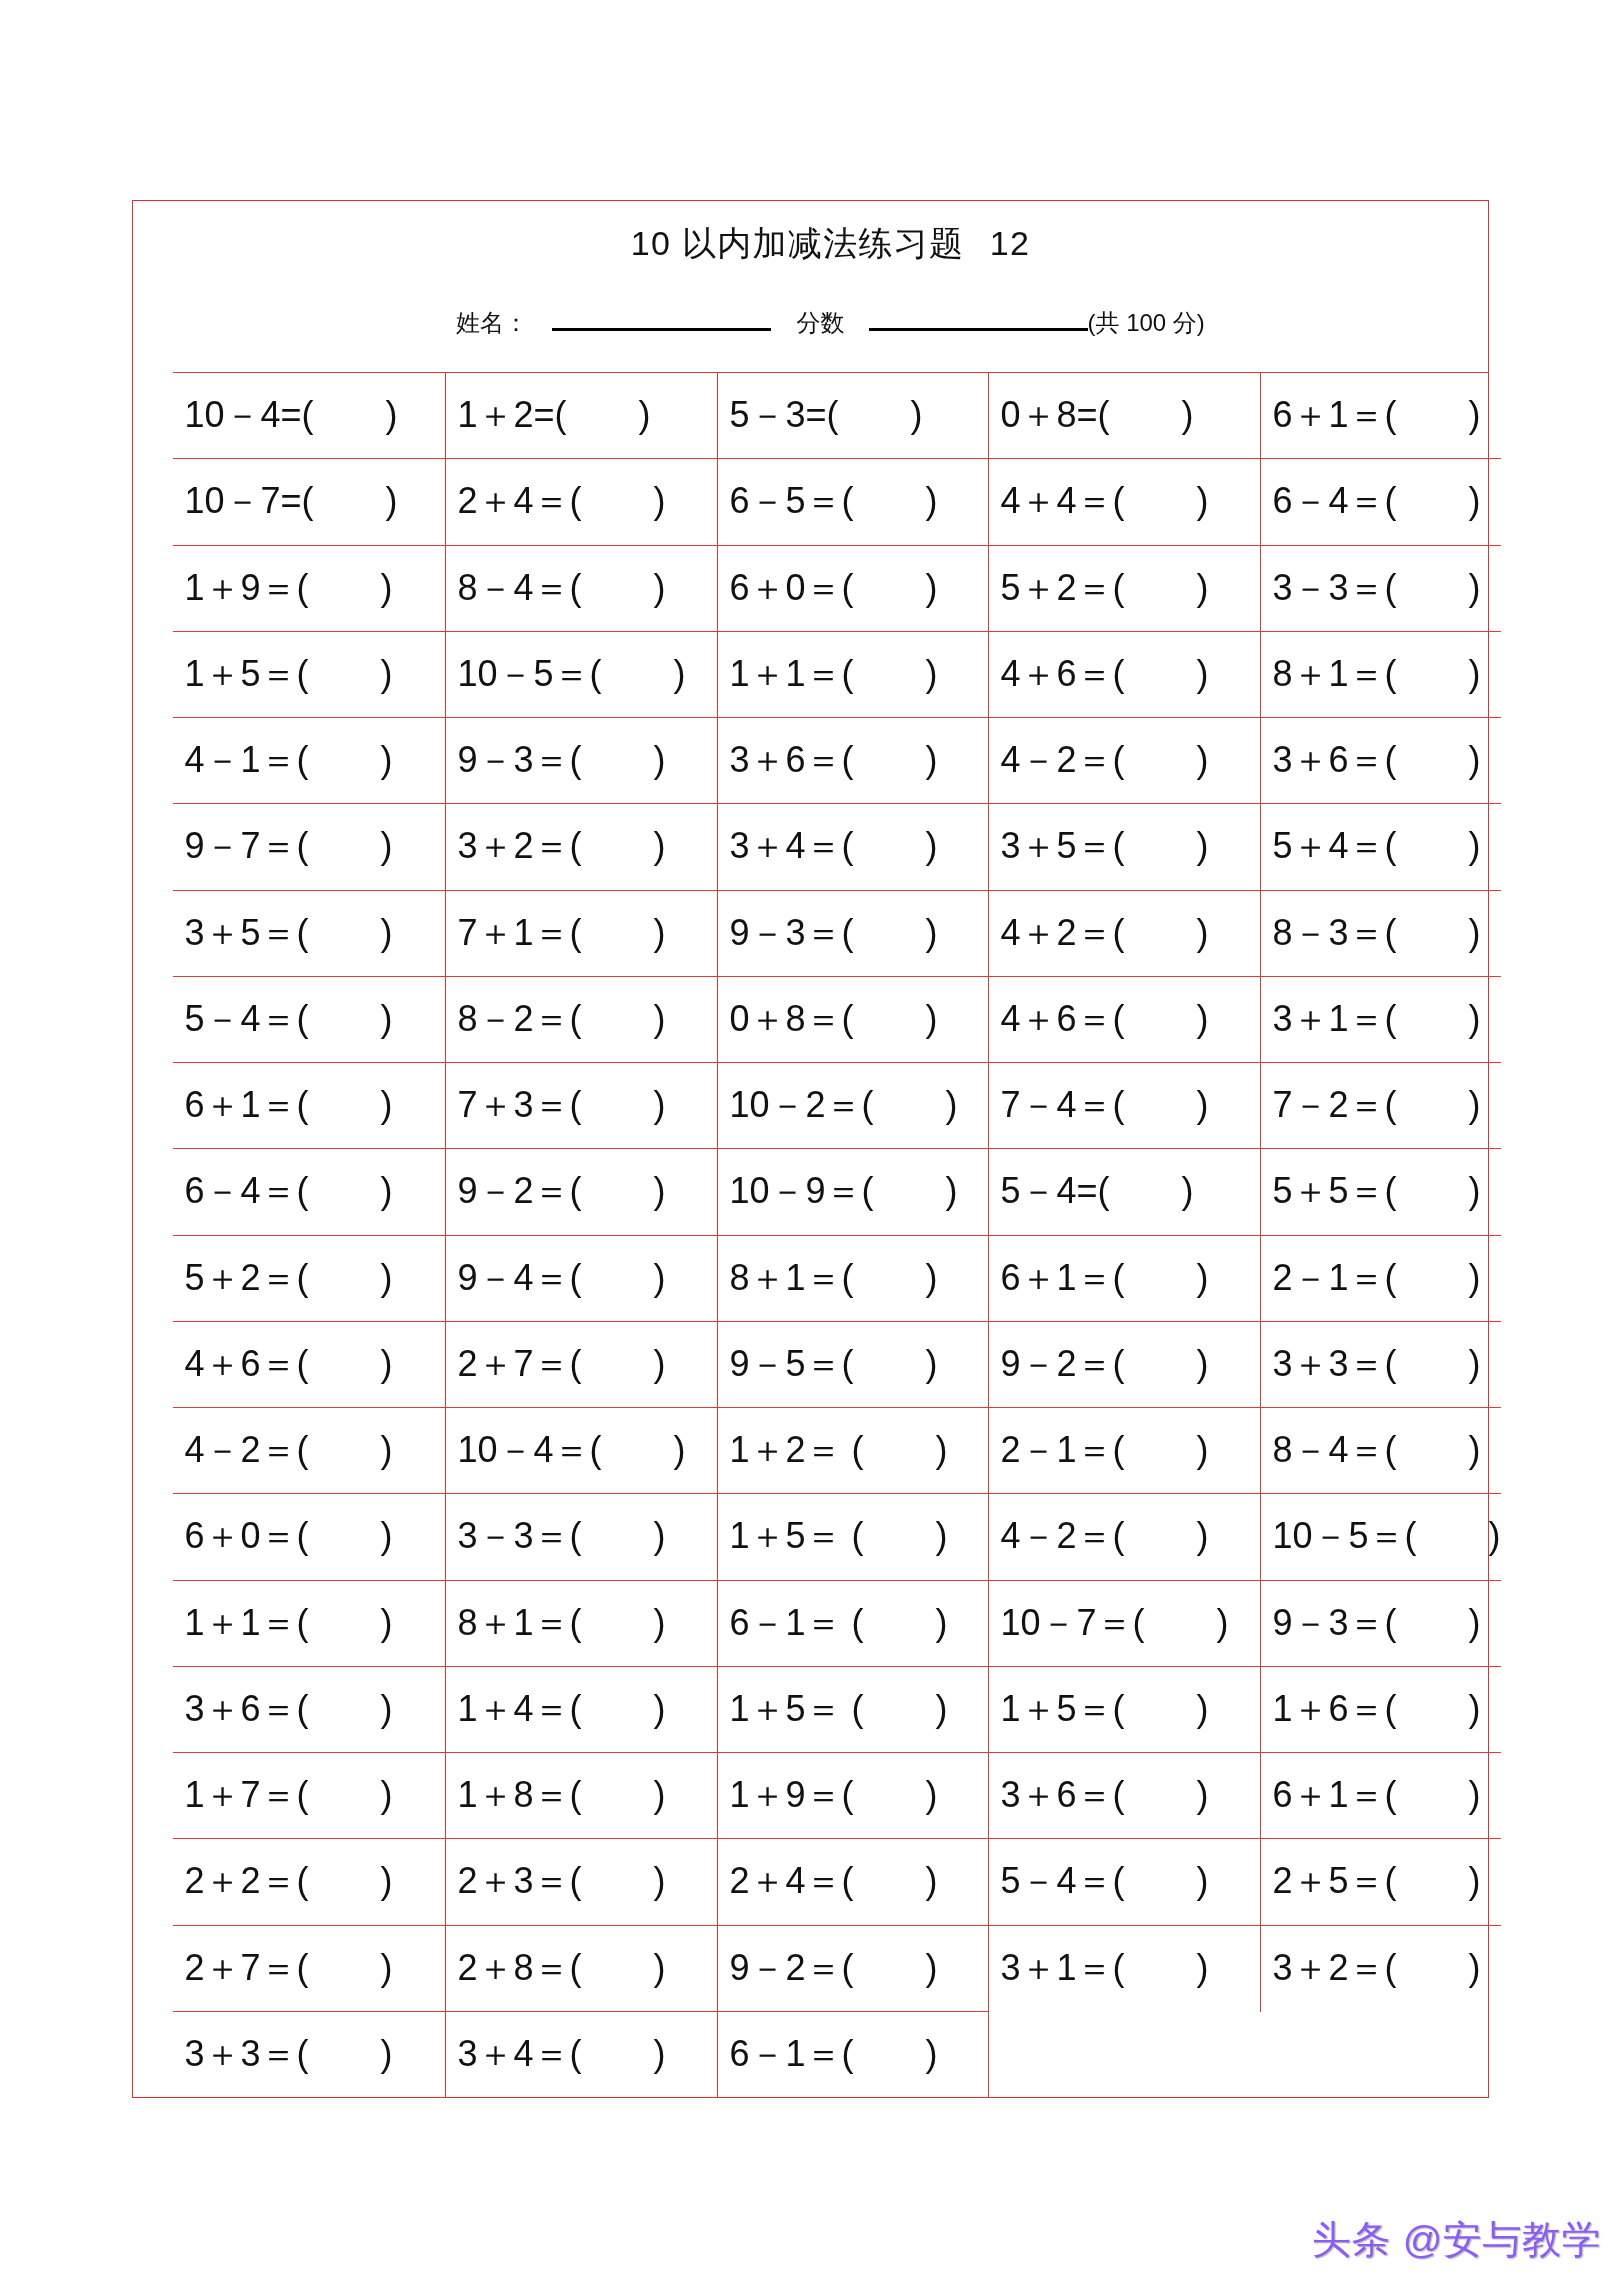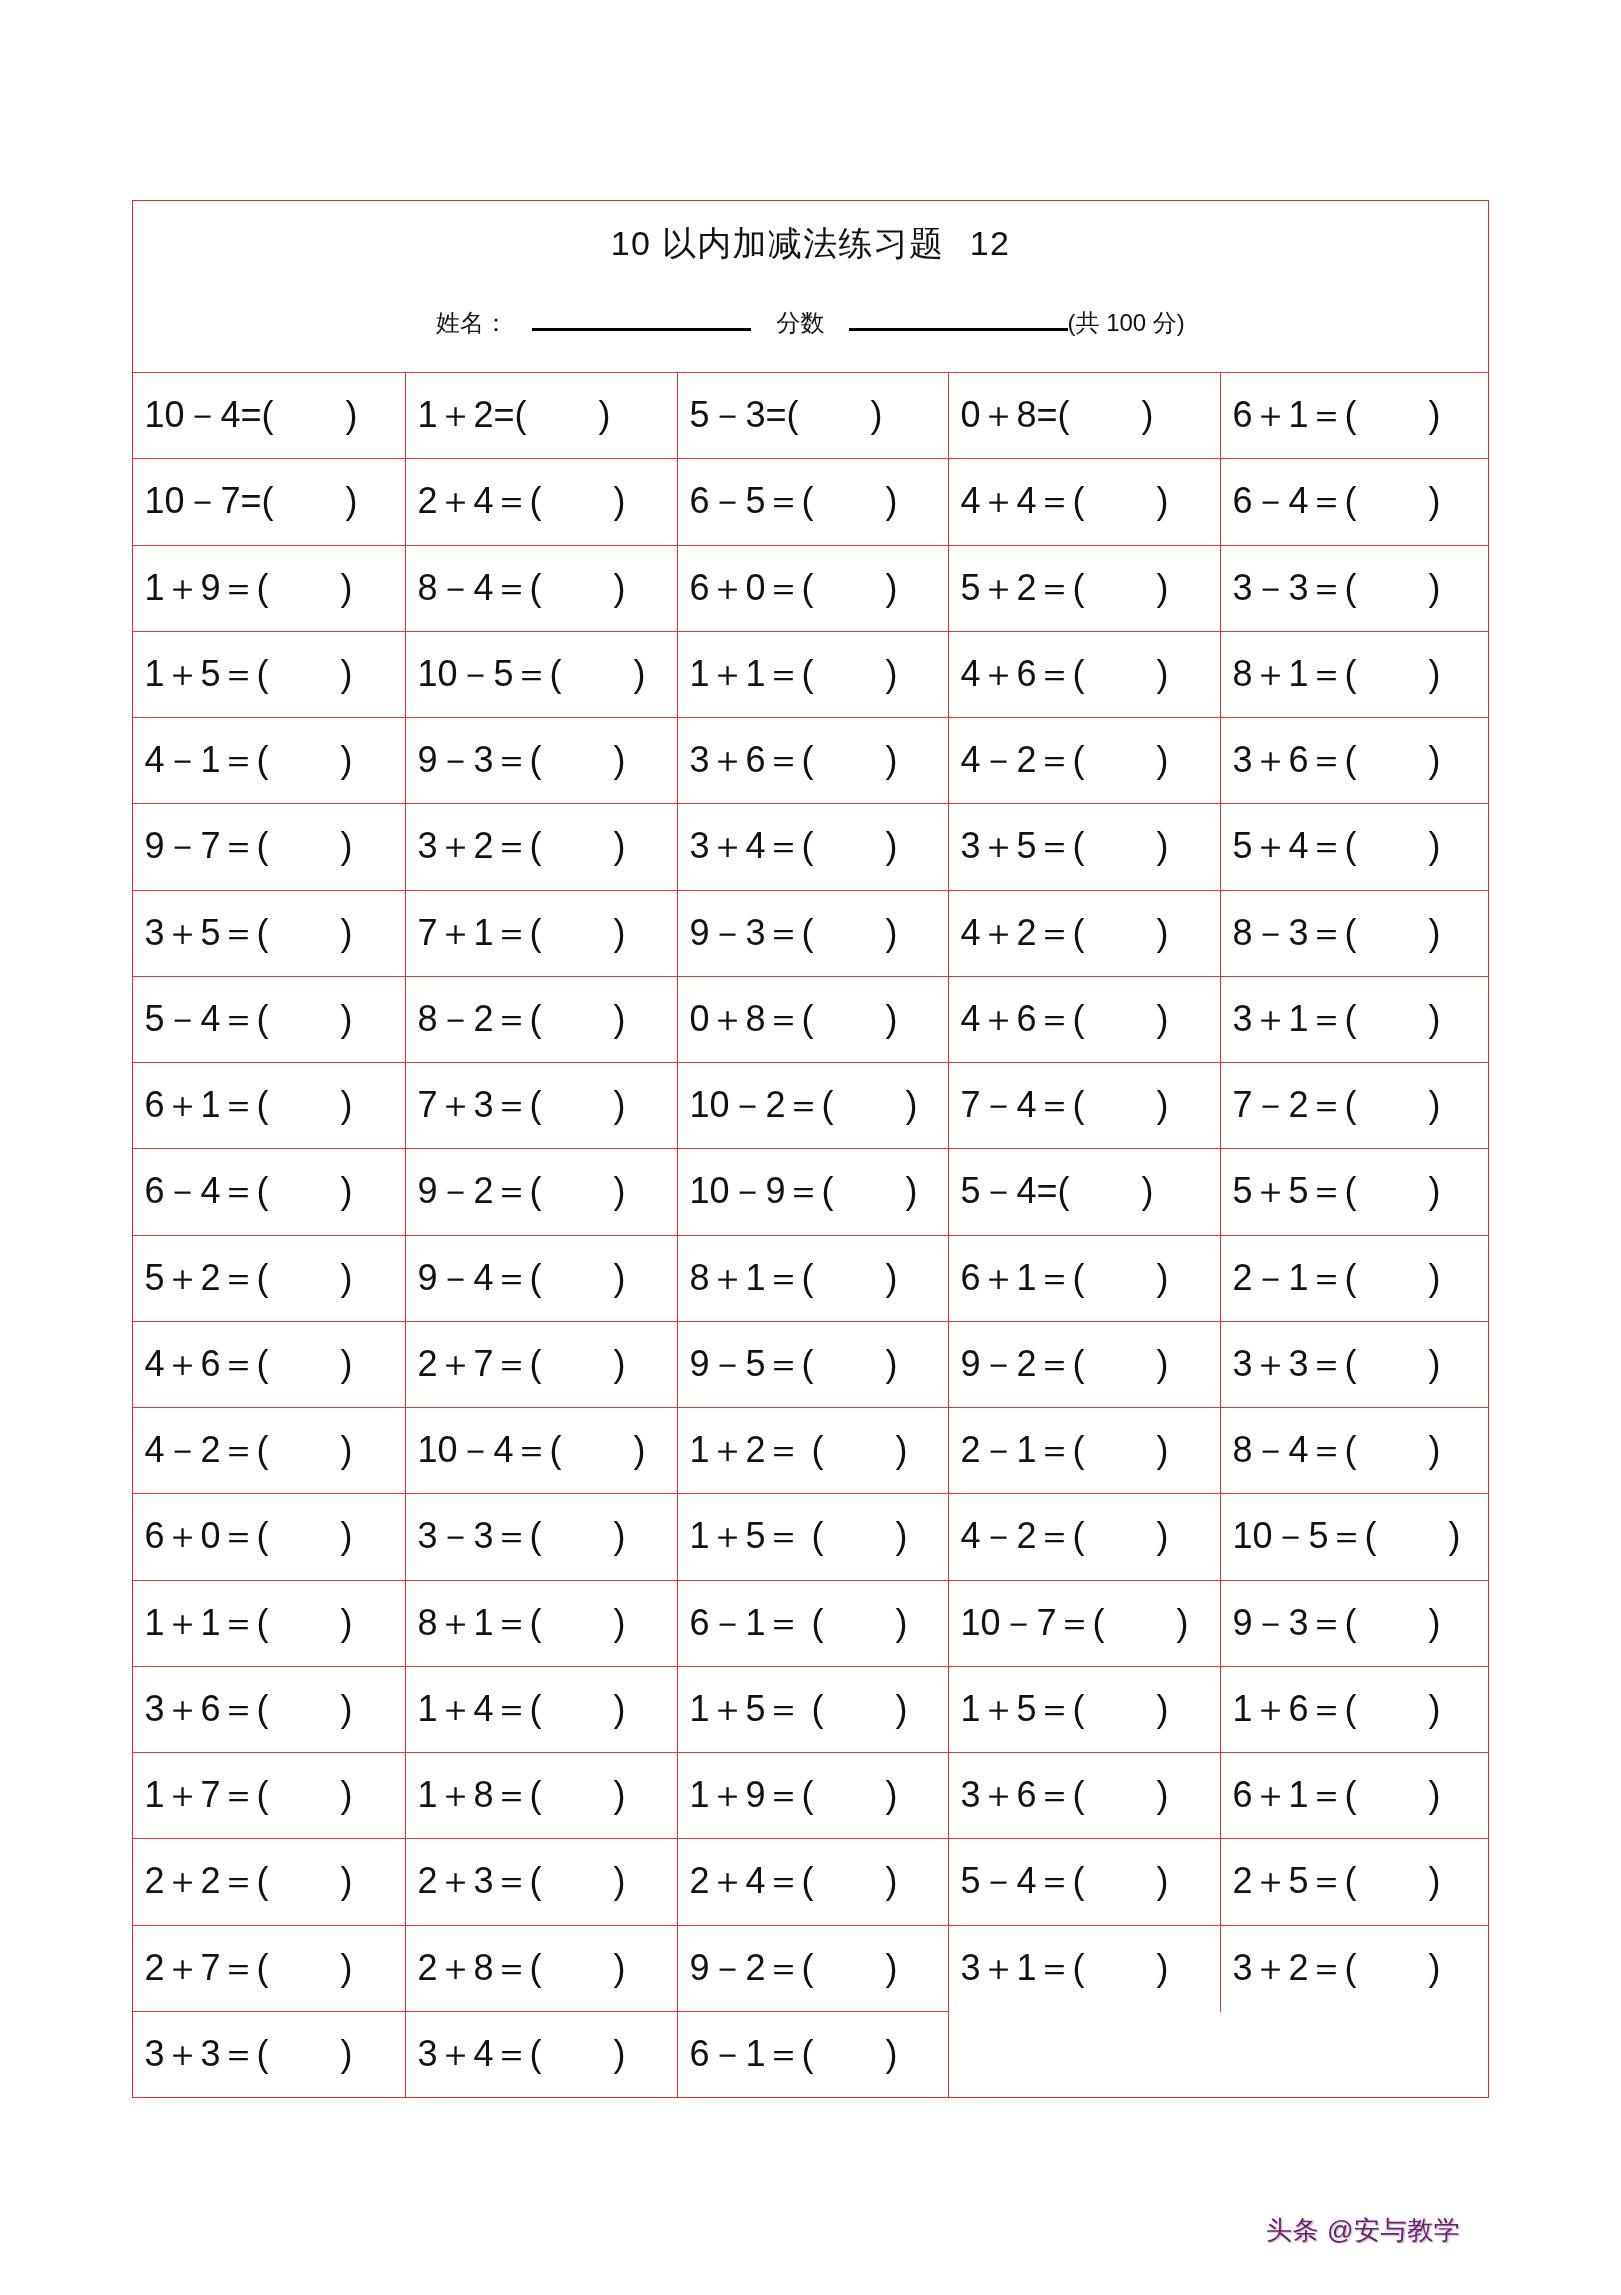--- a/index.html
+++ b/index.html
@@ -1,34 +1,34 @@
 <!DOCTYPE html>
 <html style="font-size:10.2px"><head>
 <meta charset="utf-8">
 <style>
   html, body { margin: 0; padding: 0; background: #ffffff; }
   body { width: 1622px; height: 2295px; position: relative; overflow: hidden;
          font-family: "Liberation Sans", "DejaVu Sans", sans-serif; color: #111; }
   .sheet { position: absolute; left: 132px; top: 200px; width: 1357px; height: 1898px;
-           border: 1.9px solid #ec2a2a; box-sizing: border-box; }
+           border: 1.9px solid #ec2a2a; box-sizing: border-box; padding-left: 40px; }
   .header { height: 172px; border-bottom: 1.9px solid #e23a3a; box-sizing: border-box; position: relative; }
   .title { position: absolute; top: 20.4px; left: 0; right: 0; text-align: center;
            font-size: 34px; letter-spacing: 1.3px; }
   .title .num { margin-left: 25.4px; }
   .nameline { position: absolute; top: 95px; left: 0; right: 0; text-align: center; font-size: 24px; }
   .nameline .blank { display: inline-block; width: 219px; border-bottom: 3.2px solid #000;
                      height: 32px; vertical-align: baseline; margin: 0 25.4px 0 24px; }
   .nameline .blank.b2 { width: 219px; margin: 0 0 0 24px; }
   .grid { display: grid; grid-template-columns: 273px 272px 271px 272px 1fr;
           grid-template-rows: repeat(20, 1fr); height: 1725px; }
   .cell { border-right: 1.9px solid #d83a3a; border-bottom: 1.9px solid #e03a3a; box-sizing: border-box;
           display: flex; align-items: center; padding-left: 11.5px; font-size: 36px; white-space: pre; }
   .cell:nth-child(5n) { border-right: none; }
   .cell.last-row { border-bottom: none; }
-  .watermark { position: absolute; left: 1266px; top: 2213px; font-size: 26px; color: #701a75;
+  .watermark { position: absolute; left: 1312px; top: 2213px; font-size: 39px; color: #8b5cf6;
                text-shadow: 1.3px 1.3px 1.3px #bbb; letter-spacing: 0.6px; }
 </style>
 </head>
 <body>
 
 <div class="sheet">
   <div class="header">
     <div class="title">
       <span>10 以内加减法练习题</span><span class="num">12</span>
     </div>

